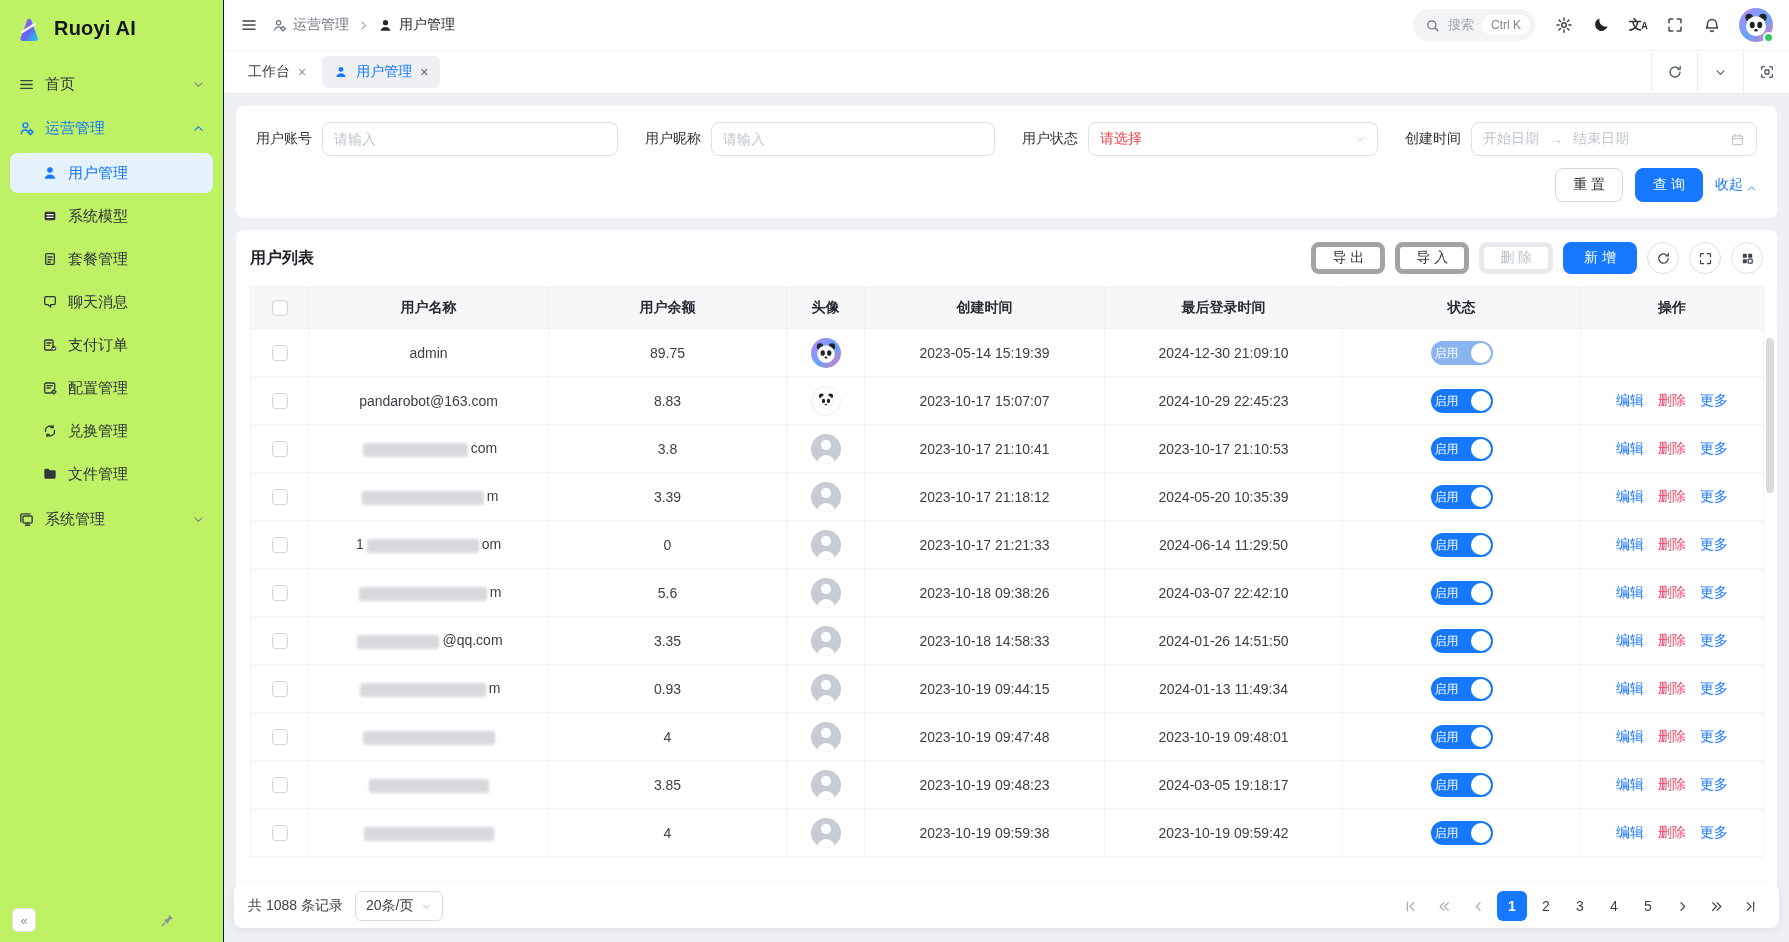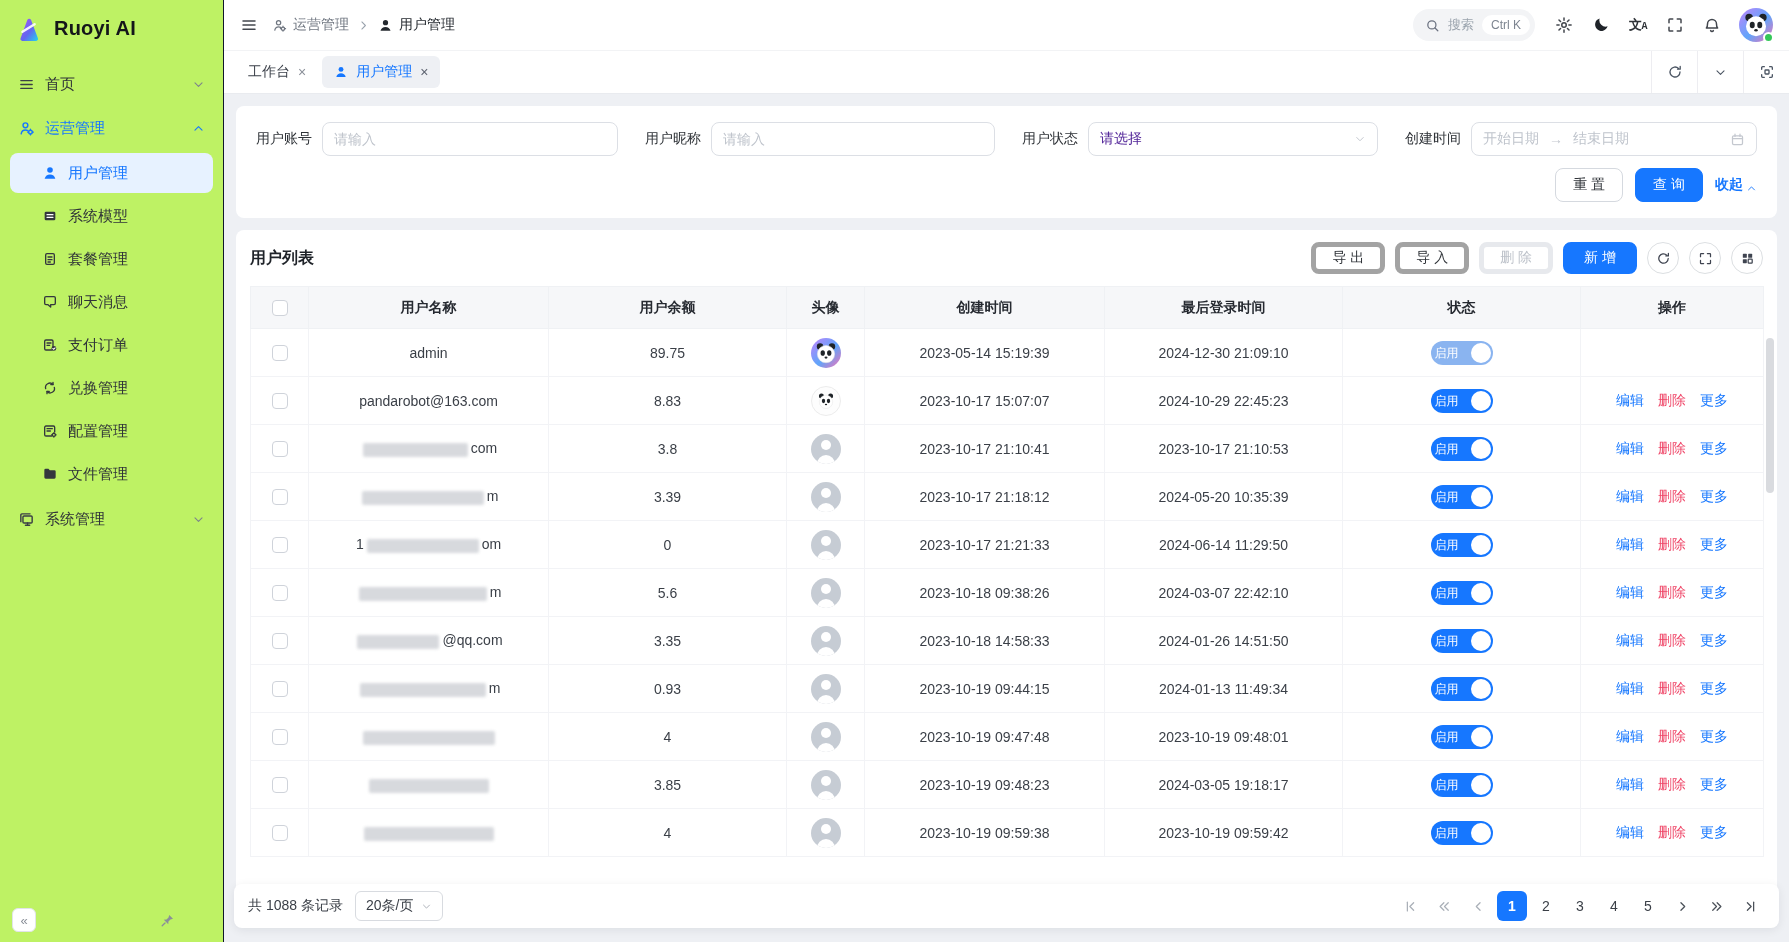--- a/index.html
+++ b/index.html
@@ -61,29 +61,29 @@
 
   .content { flex:1; padding:12px; overflow:hidden; }
 
   .filter-card { background:#fff; border-radius:8px; height:112px; padding:16px 20px; margin-bottom:12px; }
   .filter-row { display:flex; align-items:center; justify-content:space-between; }
   .field { display:flex; align-items:center; gap:10px; }
   .field-label { font-size:14px; color:#2f3338; white-space:nowrap; }
   .inp { height:34px; width:296px; border:1px solid #dcdfe5; border-radius:8px; padding:0 11px; font-size:14px; color:#333; outline:none; background:#fff; font-family:inherit; }
   .inp::placeholder { color:#bfc4cc; }
   .inp.w2 { width:284px; }
-  .sel { height:34px; width:290px; border:1px solid #dcdfe5; border-radius:8px; padding:0 11px; display:flex; align-items:center; color:#4c1d95; cursor:pointer; background:#fff; }
+  .sel { height:34px; width:290px; border:1px solid #dcdfe5; border-radius:8px; padding:0 11px; display:flex; align-items:center; color:#ef4444; cursor:pointer; background:#fff; }
   .sel .chev { margin-left:auto; color:#c4c8cf; font-size:12px; }
   .range { height:34px; width:286px; border:1px solid #dcdfe5; border-radius:8px; padding:0 11px; display:flex; align-items:center; gap:10px; color:#bfc4cc; background:#fff; cursor:pointer; }
   .range .arrow { color:#c4c8cf; }
   .range .cal { margin-left:auto; color:#c4c8cf; font-size:15px; }
   .filter-actions { display:flex; align-items:center; justify-content:flex-end; gap:12px; margin-top:12px; }
   .btn { height:34px; padding:0 17px; border-radius:8px; border:1px solid #d5d9df; background:#fff; font-size:14px; color:#2f3338; cursor:pointer; font-family:inherit; }
   .btn.primary { background:#1677ff; border-color:#1677ff; color:#fff; }
-  .link-collapse { color:#1677ff; display:flex; align-items:flex-end; gap:3px; cursor:pointer; font-size:14px;font-weight:bold; }
+  .link-collapse { color:#1677ff; display:flex; align-items:flex-end; gap:3px; cursor:pointer; font-size:14px; }
   .link-collapse .ic { font-size:11px; }
 
   .table-card { background:#fff; border-radius:8px; height:696px; padding:12px 14px 0; position:relative; overflow:hidden; }
   .card-head { display:flex; align-items:center; margin-bottom:12px; }
   .card-title { font-size:16px; font-weight:700; color:#1f2329; }
   .toolbar { margin-left:auto; display:flex; align-items:center; gap:10px; }
   .tb-btn { height:32px; padding:0 16px; border-radius:8px; border:5px solid #a3a3a3; background:#fff; font-size:14px; color:#2f3338; cursor:pointer; font-family:inherit; white-space:nowrap; }
   .tb-btn.primary { background:#1677ff; border-color:#1677ff; color:#fff; }
   .tb-btn.disabled { color:#bcc1c9; border-color:#e7e9ed; cursor:default; }
   .icon-btn { width:32px; height:32px; border-radius:50%; border:1px solid #dcdfe2; background:#fff; color:#3f4450; display:flex; align-items:center; justify-content:center; font-size:15px; cursor:pointer; }
@@ -219,38 +219,38 @@
                 <path d="M7.5 9h6M7.5 12.5h4"></path>
                 <circle cx="17.8" cy="17.2" r="3.6" fill="currentColor" stroke="none"></circle>
                 <path d="M16.2 17.2l1.2 1.2 2.2-2.2" stroke="#fff" stroke-width="1.6"></path>
               </svg>
             </span>
     <span>支付订单</span>
   </div>
   <div class="sub-item">
     <span class="ic">
               <svg viewBox="0 0 24 24">
+                <path d="M14.5 19.5H6a2 2 0 0 1-2-2v-11a2 2 0 0 1 2-2h11a2 2 0 0 1 2 2v7"></path>
+                <path d="M7.5 8.5h8M7.5 12h5"></path>
+                <circle cx="17.8" cy="17.8" r="2.3"></circle>
+                <path d="M17.8 14.3v1M17.8 20.3v1M14.3 17.8h1M20.3 17.8h1" stroke-width="1.6"></path>
+              </svg>
+            </span>
+    <span>配置管理</span>
+  </div>
+  <div class="sub-item">
+    <span class="ic">
+              <svg viewBox="0 0 24 24">
                 <path d="M5.5 13a6.5 6.5 0 0 1 11-6.2"></path>
                 <path d="M16.5 3.5v3.4h-3.4"></path>
                 <path d="M18.5 11a6.5 6.5 0 0 1-11 6.2"></path>
                 <path d="M7.5 20.5v-3.4h3.4"></path>
               </svg>
             </span>
     <span>兑换管理</span>
-  </div>
-  <div class="sub-item">
-    <span class="ic">
-              <svg viewBox="0 0 24 24">
-                <path d="M14.5 19.5H6a2 2 0 0 1-2-2v-11a2 2 0 0 1 2-2h11a2 2 0 0 1 2 2v7"></path>
-                <path d="M7.5 8.5h8M7.5 12h5"></path>
-                <circle cx="17.8" cy="17.8" r="2.3"></circle>
-                <path d="M17.8 14.3v1M17.8 20.3v1M14.3 17.8h1M20.3 17.8h1" stroke-width="1.6"></path>
-              </svg>
-            </span>
-    <span>配置管理</span>
   </div>
   <div class="sub-item">
     <span class="ic">
               <svg viewBox="0 0 24 24">
                 <path d="M3.5 6a2 2 0 0 1 2-2h4.2l2 2.2h7a1.8 1.8 0 0 1 1.8 1.8v9a2 2 0 0 1-2 2h-13a2 2 0 0 1-2-2z" fill="currentColor" stroke="none"></path>
               </svg>
             </span>
     <span>文件管理</span>
   </div>
         </div>

